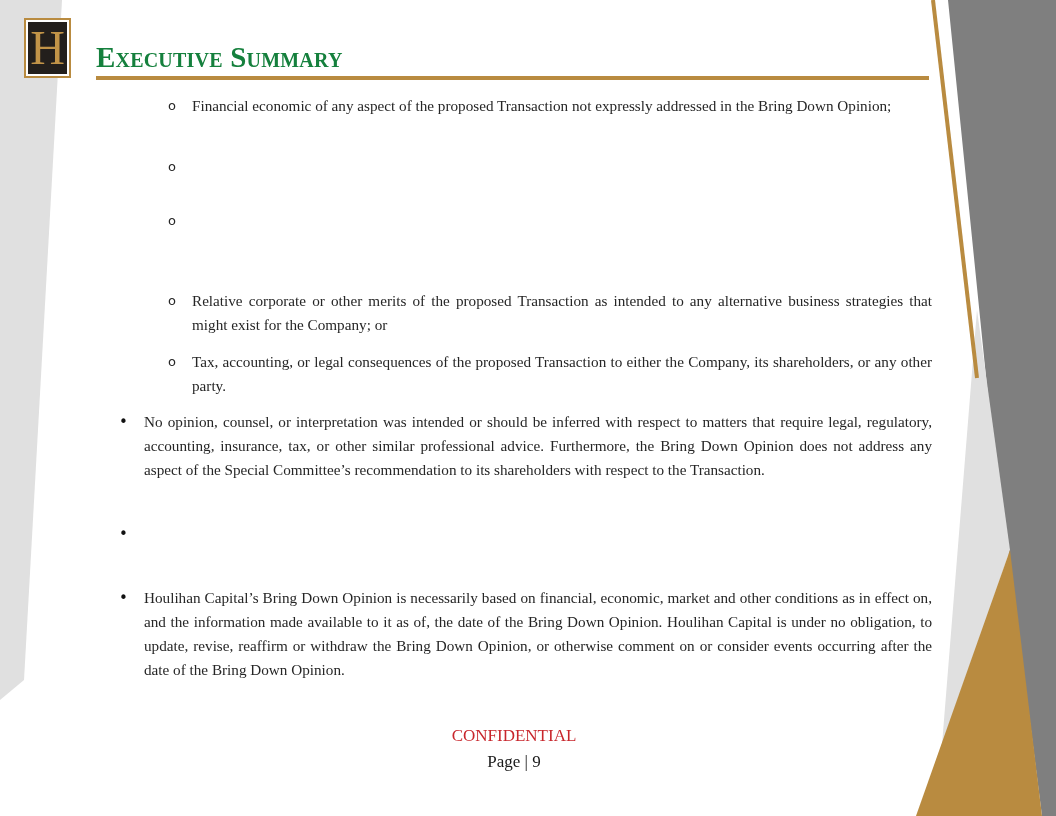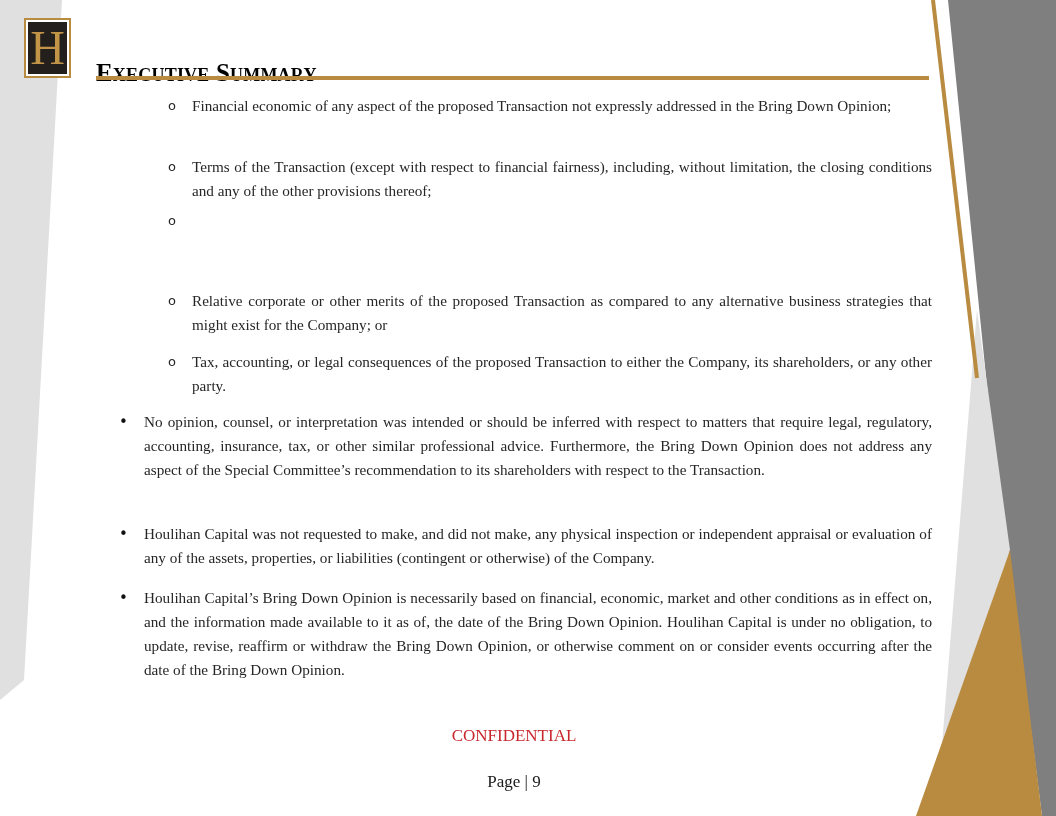--- a/index.html
+++ b/index.html
@@ -16,22 +16,22 @@
     }
     .logo-inner {
       width: 100%; height: 100%; background: #fff; box-sizing: border-box; padding: 2px;
     }
     .logo-core {
       width: 100%; height: 100%; background: #231f1c; display: flex;
       align-items: center; justify-content: center;
       color: #c29448; font-size: 48px; line-height: 1; font-family: "Liberation Serif", serif;
     }
     .title {
-      position: absolute; left: 96px; top: 59px; z-index: 2;
-      font-size: 25px; font-weight: bold; color: #000000; letter-spacing: 0.2px;
+      position: absolute; left: 96px; top: 41px; z-index: 2;
+      font-size: 29px; font-weight: bold; color: #15803d; letter-spacing: 0.2px;
       font-variant: small-caps; font-family: "Liberation Serif", serif;
     }
     .title-rule {
       position: absolute; left: 96px; top: 76px; width: 833px; height: 4px;
       background: #b98b40; z-index: 2;
     }
     .content {
       position: absolute; left: 0; top: 0; width: 1056px; z-index: 2;
     }
     .sub-item, .bullet-item {
@@ -46,21 +46,21 @@
     }
     .bullet-marker {
       position: absolute; left: -25px; top: 0; font-size: 15px; color: #111;
       font-family: "DejaVu Sans", sans-serif;
     }
     .footer-conf {
       position: absolute; left: 0; width: 1028px; top: 726px; text-align: center;
       color: #c8262c; font-size: 17px; z-index: 2;
     }
     .footer-page {
-      position: absolute; left: 0; width: 1028px; top: 772px; text-align: center;
+      position: absolute; left: 0; width: 1028px; top: 752px; text-align: center;
       color: #1a1a1a; font-size: 17px; z-index: 2;
     }
   </style>
 </head>
 <body>
 
 <svg class="bg-svg" viewBox="0 0 1056 816" xmlns="http://www.w3.org/2000/svg">
 
   <polygon points="0,0 62,0 24,680 0,700" fill="#e0e0e0"></polygon>
 
@@ -82,41 +82,39 @@
 <div class="title">Executive Summary</div>
 <div class="title-rule"></div>
 
 <div class="content">
   <div class="sub-item" style="top:94px;">
     <span class="sub-marker">o</span>
     <span>Financial economic of any aspect of the proposed Transaction not expressly addressed in the Bring Down Opinion;</span>
   </div>
   <div class="sub-item" style="top:155px;">
     <span class="sub-marker">o</span>
-    <span>Terms of the Transaction (except with respect to financial fairness), including, without limitation, the closing conditions and any of the other provisions thereof;</span>
   </div>
   <div class="sub-item" style="top:209px;">
     <span class="sub-marker">o</span>
   </div>
   <div class="sub-item" style="top:289px;">
     <span class="sub-marker">o</span>
-    <span>Relative corporate or other merits of the proposed Transaction as compared to any alternative business strategies that might exist for the Company; or</span>
+    <span>Relative corporate or other merits of the proposed Transaction as intended to any alternative business strategies that might exist for the Company; or</span>
   </div>
   <div class="sub-item" style="top:350px;">
     <span class="sub-marker">o</span>
     <span>Tax, accounting, or legal consequences of the proposed Transaction to either the Company, its shareholders, or any other party.</span>
   </div>
 
   <div class="bullet-item" style="top:410px;">
     <span class="bullet-marker">•</span>
     <span>No opinion, counsel, or interpretation was intended or should be inferred with respect to matters that require legal, regulatory, accounting, insurance, tax, or other similar professional advice. Furthermore, the Bring Down Opinion does not address any aspect of the Special Committee’s recommendation to its shareholders with respect to the Transaction.</span>
   </div>
   <div class="bullet-item" style="top:522px;">
     <span class="bullet-marker">•</span>
-    <span>Houlihan Capital was not requested to make, and did not make, any physical inspection or independent appraisal or evaluation of any of the assets, properties, or liabilities (contingent or otherwise) of the Company.</span>
   </div>
   <div class="bullet-item" style="top:586px;">
     <span class="bullet-marker">•</span>
     <span>Houlihan Capital’s Bring Down Opinion is necessarily based on financial, economic, market and other conditions as in effect on, and the information made available to it as of, the date of the Bring Down Opinion. Houlihan Capital is under no obligation, to update, revise, reaffirm or withdraw the Bring Down Opinion, or otherwise comment on or consider events occurring after the date of the Bring Down Opinion.</span>
   </div>
 </div>
 
 <div class="footer-conf">CONFIDENTIAL</div>
 <div class="footer-page">Page | 9</div>
 

